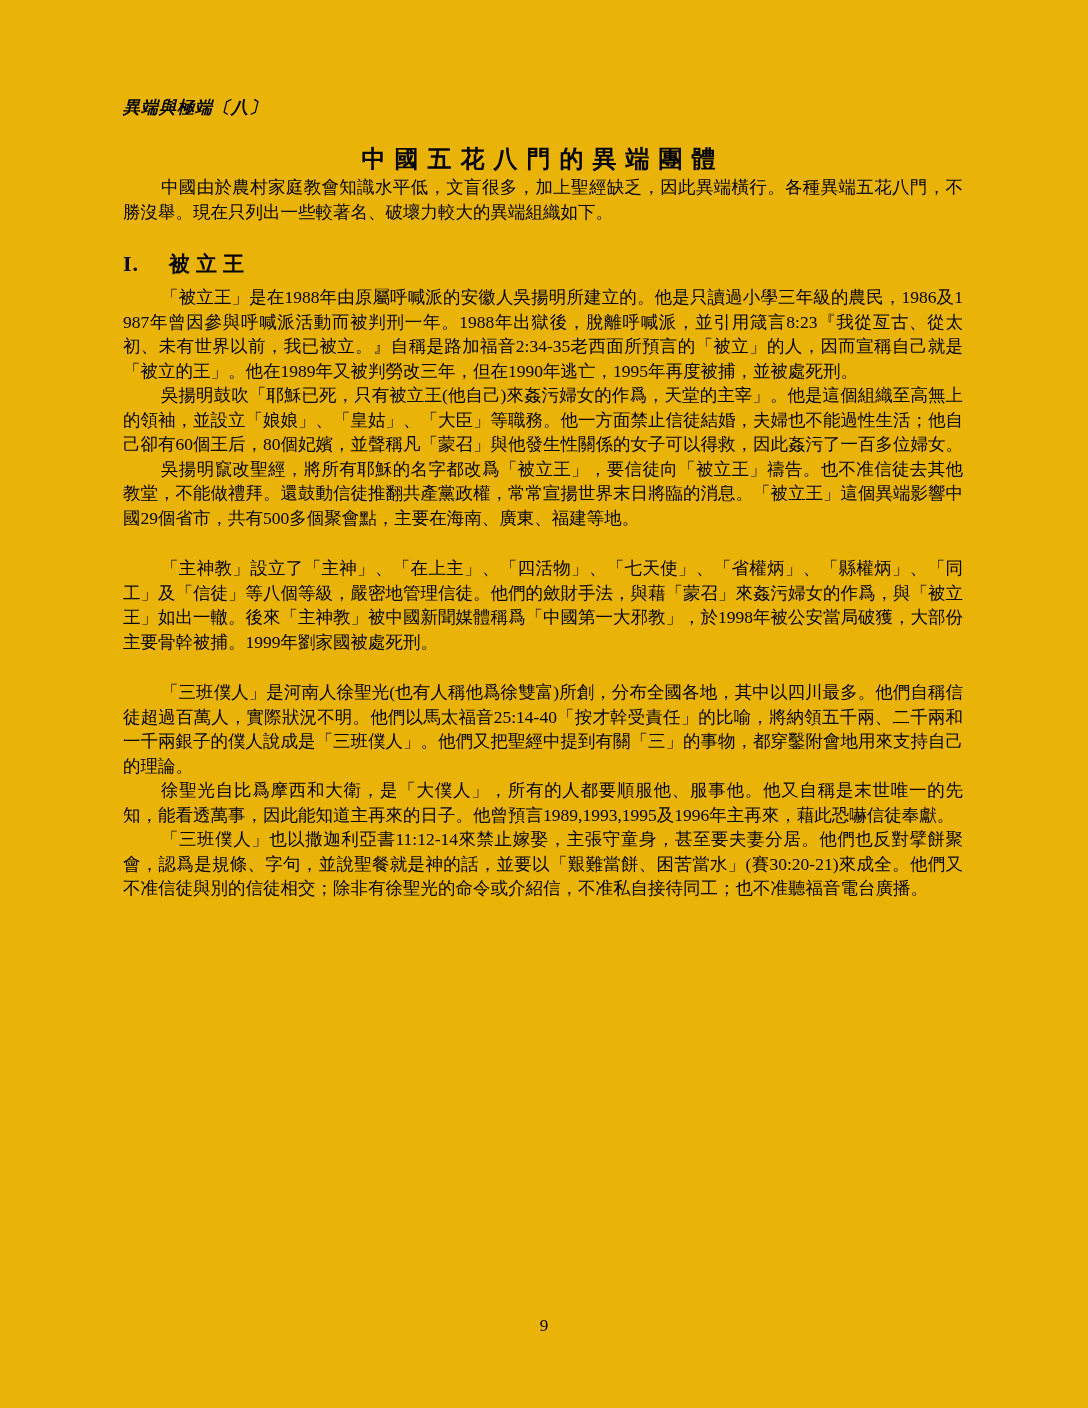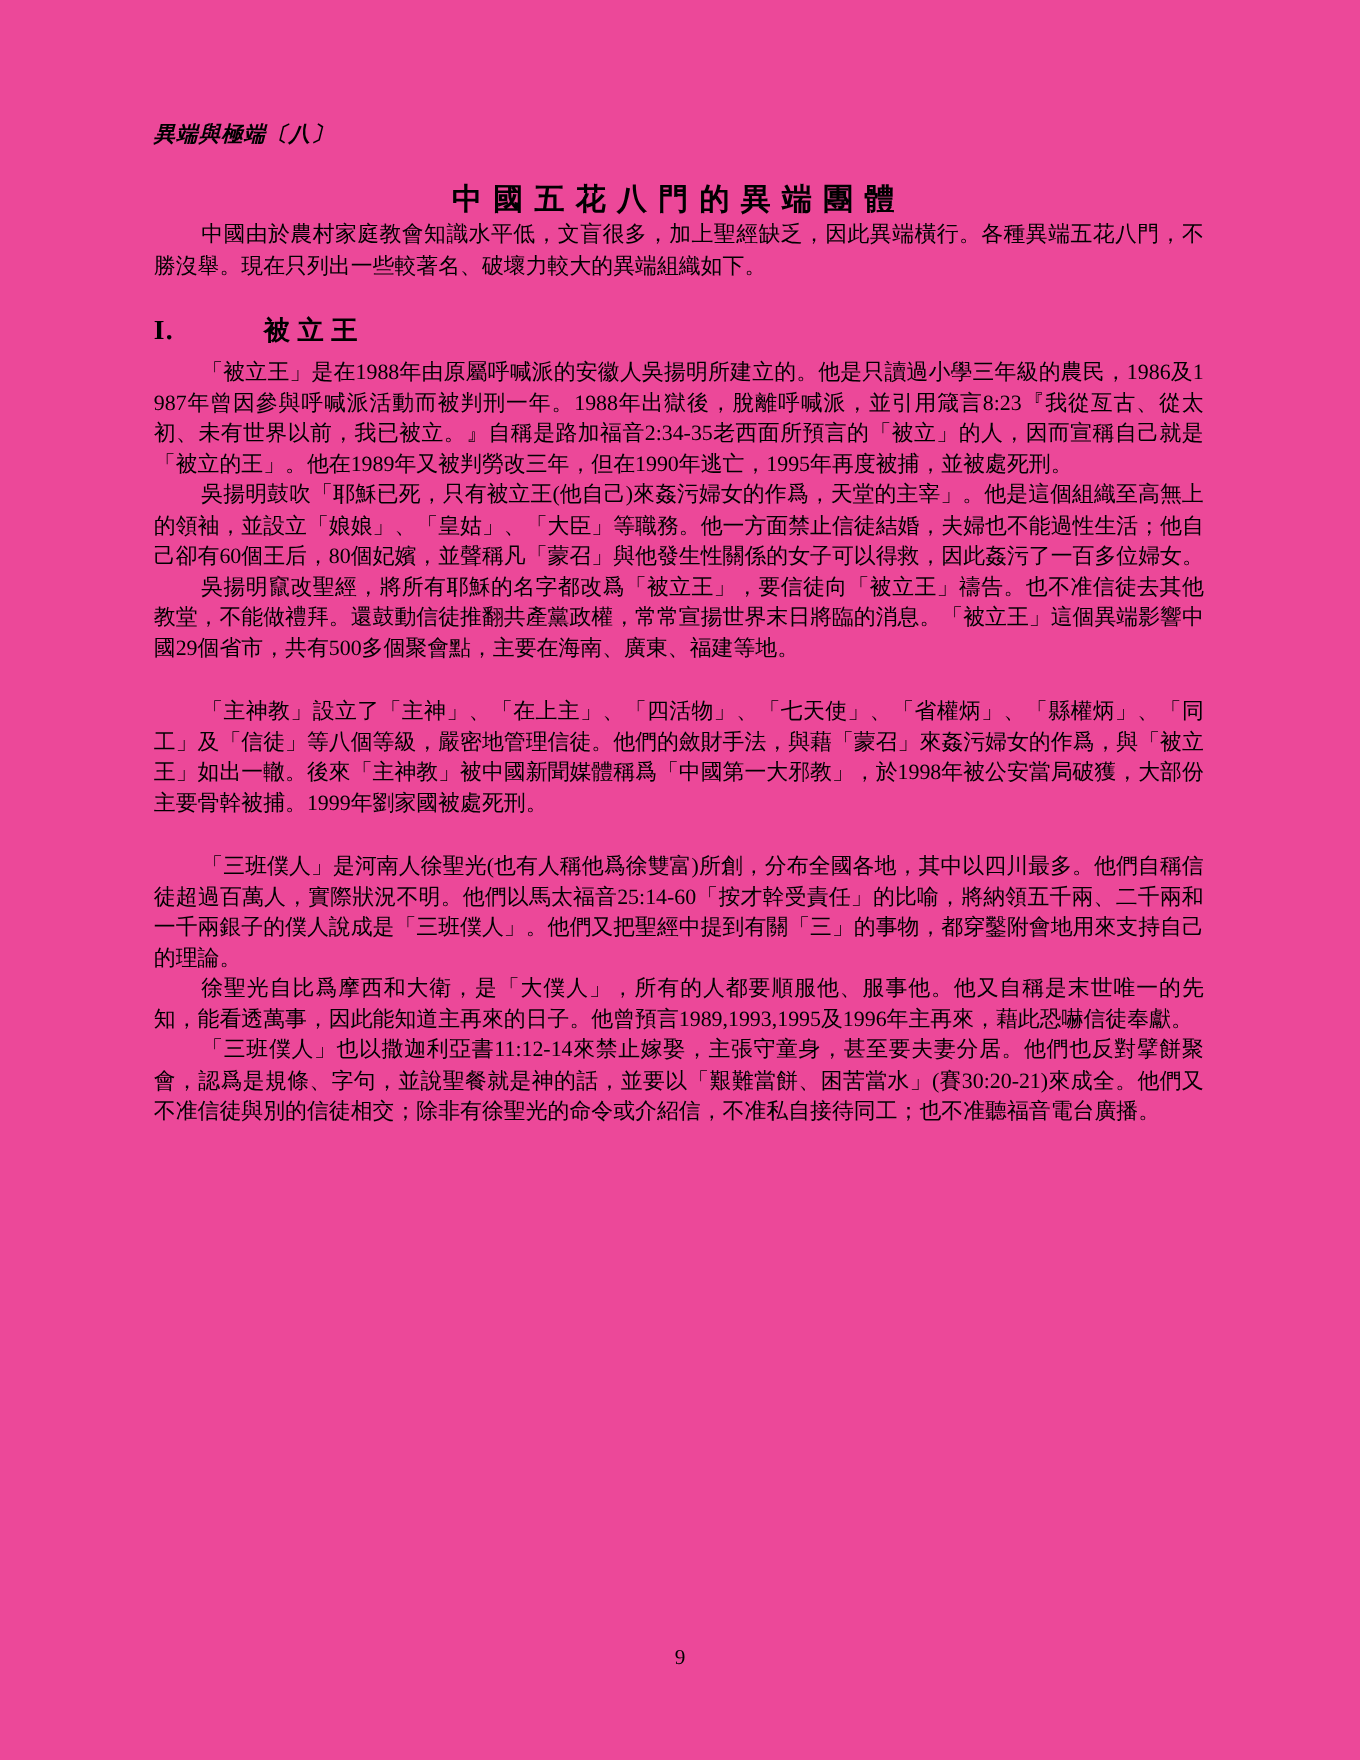--- a/index.html
+++ b/index.html
@@ -4,21 +4,21 @@
 <style>
   html, body {
     margin: 0;
     padding: 0;
     background: #ffffff;
   }
   .page {
     position: relative;
     width: 1088px;
     height: 1408px;
-    background: #ec4899;
+    background: #eab308;
     color: #000000;
     font-family: "Liberation Serif", "DejaVu Serif", serif;
     overflow: hidden;
   }
   .content {
     position: absolute;
     left: 123px;
     top: 96px;
     width: 840px;
   }
@@ -56,21 +56,20 @@
     margin: 0 0 7px 0;
   }
   .section-number {
     display: inline-block;
     width: 46px;
     font-size: 22px;
     letter-spacing: 1px;
   }
   .section-title-text {
     letter-spacing: 6px;
-    margin-left: 42px;
   }
   .page-number {
     position: absolute;
     left: 0;
     top: 1316px;
     width: 1088px;
     text-align: center;
     font-size: 17px;
   }
 </style>
@@ -91,21 +90,21 @@
       <p class="body-text">「被立王」是在1988年由原屬呼喊派的安徽人吳揚明所建立的。他是只讀過小學三年級的農民，1986及1987年曾因參與呼喊派活動而被判刑一年。1988年出獄後，脫離呼喊派，並引用箴言8:23『我從亙古、從太初、未有世界以前，我已被立。』自稱是路加福音2:34-35老西面所預言的「被立」的人，因而宣稱自己就是「被立的王」。他在1989年又被判勞改三年，但在1990年逃亡，1995年再度被捕，並被處死刑。</p>
       <p class="body-text">吳揚明鼓吹「耶穌已死，只有被立王(他自己)來姦污婦女的作爲，天堂的主宰」。他是這個組織至高無上的領袖，並設立「娘娘」、「皇姑」、「大臣」等職務。他一方面禁止信徒結婚，夫婦也不能過性生活；他自己卻有60個王后，80個妃嬪，並聲稱凡「蒙召」與他發生性關係的女子可以得救，因此姦污了一百多位婦女。</p>
       <p class="body-text">吳揚明竄改聖經，將所有耶穌的名字都改爲「被立王」，要信徒向「被立王」禱告。也不准信徒去其他教堂，不能做禮拜。還鼓動信徒推翻共產黨政權，常常宣揚世界末日將臨的消息。「被立王」這個異端影響中國29個省市，共有500多個聚會點，主要在海南、廣東、福建等地。</p>
     </div>
 
     <div class="section">
       <p class="body-text">「主神教」設立了「主神」、「在上主」、「四活物」、「七天使」、「省權炳」、「縣權炳」、「同工」及「信徒」等八個等級，嚴密地管理信徒。他們的斂財手法，與藉「蒙召」來姦污婦女的作爲，與「被立王」如出一轍。後來「主神教」被中國新聞媒體稱爲「中國第一大邪教」，於1998年被公安當局破獲，大部份主要骨幹被捕。1999年劉家國被處死刑。</p>
     </div>
 
     <div class="section">
-      <p class="body-text">「三班僕人」是河南人徐聖光(也有人稱他爲徐雙富)所創，分布全國各地，其中以四川最多。他們自稱信徒超過百萬人，實際狀況不明。他們以馬太福音25:14-60「按才幹受責任」的比喻，將納領五千兩、二千兩和一千兩銀子的僕人說成是「三班僕人」。他們又把聖經中提到有關「三」的事物，都穿鑿附會地用來支持自己的理論。</p>
+      <p class="body-text">「三班僕人」是河南人徐聖光(也有人稱他爲徐雙富)所創，分布全國各地，其中以四川最多。他們自稱信徒超過百萬人，實際狀況不明。他們以馬太福音25:14-40「按才幹受責任」的比喻，將納領五千兩、二千兩和一千兩銀子的僕人說成是「三班僕人」。他們又把聖經中提到有關「三」的事物，都穿鑿附會地用來支持自己的理論。</p>
       <p class="body-text">徐聖光自比爲摩西和大衛，是「大僕人」，所有的人都要順服他、服事他。他又自稱是末世唯一的先知，能看透萬事，因此能知道主再來的日子。他曾預言1989,1993,1995及1996年主再來，藉此恐嚇信徒奉獻。</p>
       <p class="body-text">「三班僕人」也以撒迦利亞書11:12-14來禁止嫁娶，主張守童身，甚至要夫妻分居。他們也反對擘餅聚會，認爲是規條、字句，並說聖餐就是神的話，並要以「艱難當餅、困苦當水」(賽30:20-21)來成全。他們又不准信徒與別的信徒相交；除非有徐聖光的命令或介紹信，不准私自接待同工；也不准聽福音電台廣播。</p>
     </div>
 
   </div>
 
   <div class="page-number">9</div>
 </div>
 
 </body></html>

